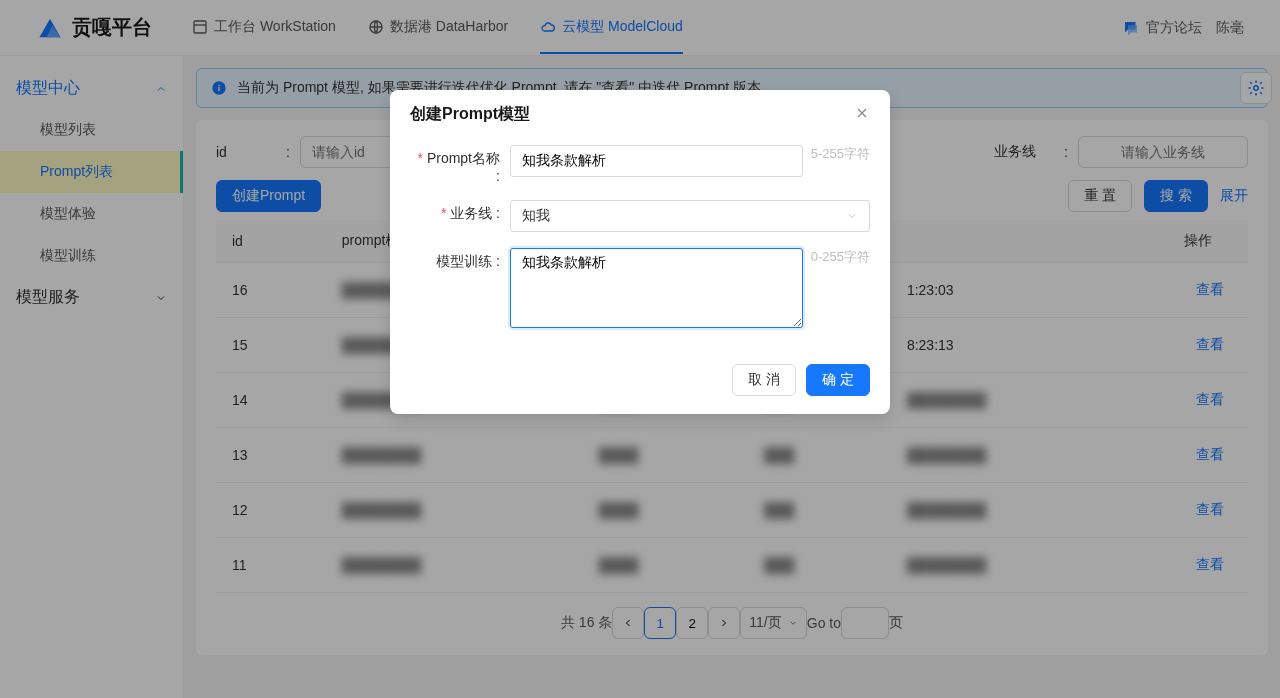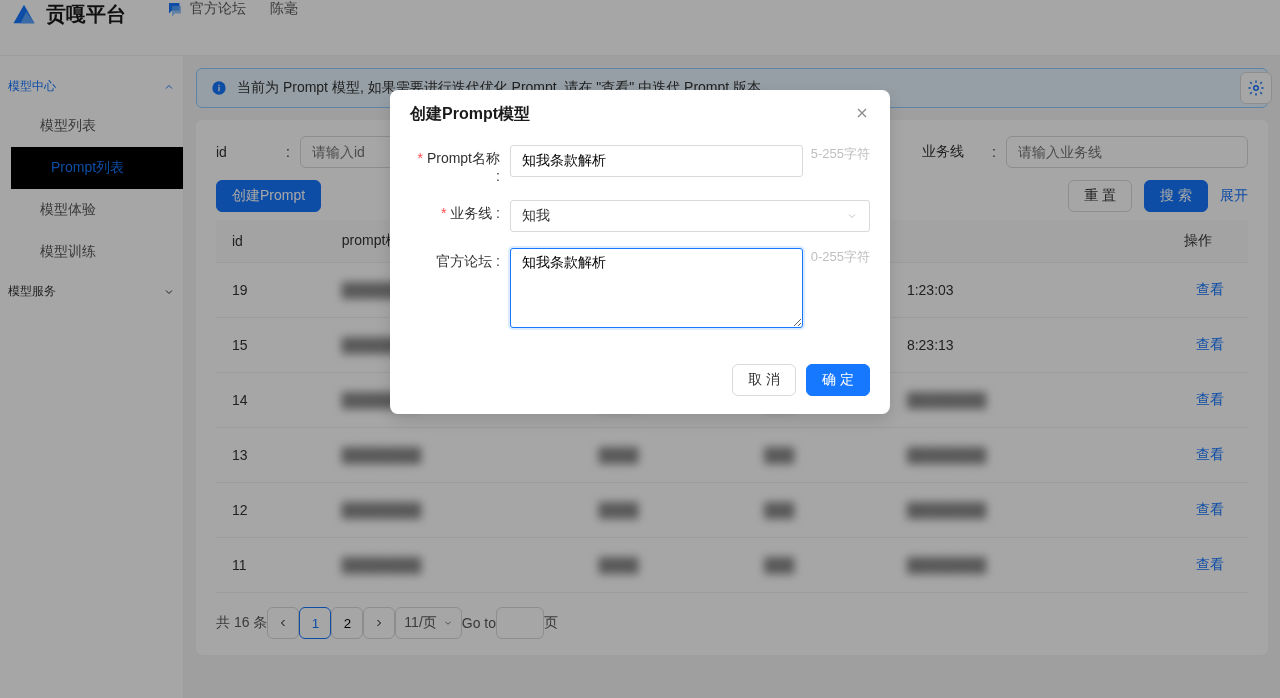--- a/index.html
+++ b/index.html
@@ -1,39 +1,39 @@
 <!DOCTYPE html>
 <html><head>
 <meta charset="utf-8">
 <style>
 * { box-sizing: border-box; margin: 0; padding: 0; }
 body { font-family: -apple-system, BlinkMacSystemFont, "Segoe UI", "PingFang SC", "Microsoft YaHei", sans-serif; font-size: 14px; color: #333; background: #fff; width: 1280px; height: 698px; overflow: hidden; position: relative; }
 
 
-.header { height: 56px; display: flex; align-items: flex-start; padding: 0 10px; border-bottom: 1px solid #f0f0f0; }
+.header { height: 56px; display: flex; align-items: center; padding: 0 36px; border-bottom: 1px solid #f0f0f0; }
 .logo { display: flex; align-items: center; gap: 8px; margin-right: 40px; }
 .logo-icon { width: 28px; height: 28px; }
 .logo-text { font-size: 20px; font-weight: 600; color: #1a1a1a; }
 .nav-tabs { display: flex; gap: 32px; flex: 1; }
 .nav-tab { display: flex; align-items: center; gap: 6px; padding: 16px 0; cursor: pointer; color: #595959; font-size: 14px; border-bottom: 2px solid transparent; }
 .nav-tab.active { color: #1677ff; border-bottom-color: #1677ff; }
 .nav-tab-icon { width: 16px; height: 16px; }
-.header-right { display: flex; align-items: center; gap: 24px; }
+.header-right { display: flex; align-items: center; gap: 14px; }
 .forum-link { display: flex; align-items: center; gap: 6px; color: #595959; cursor: pointer; }
 .user-name { color: #595959; }
 
 
 .layout { display: flex; height: calc(100% - 56px); }
 
 
 .sidebar { width: 184px; background: #fff; border-right: 1px solid #f0f0f0; padding-top: 12px; }
-.sidebar-group-header { display: flex; align-items: center; justify-content: space-between; padding: 10px 8px; cursor: pointer; color: #1677ff; font-size: 12px; }
+.sidebar-group-header { display: flex; align-items: center; justify-content: space-between; padding: 10px 16px; cursor: pointer; color: #1677ff; font-size: 16px; }
 .sidebar-group-header.collapsed-state { color: #333; }
 .sidebar-item { padding: 12px 16px 12px 40px; cursor: pointer; color: #595959; font-size: 14px; }
-.sidebar-item.active { background: #000000; color: #1677ff; border-right: 3px solid #000000; margin-left: 11px; }
+.sidebar-item.active { background: #fef9c3; color: #1677ff; border-right: 3px solid #14b8a6; }
 
 
 .main { flex: 1; background: #f5f5f5; padding: 12px; overflow: auto; position: relative; }
 .info-banner { background: #e6f4ff; border: 1px solid #91caff; border-radius: 6px; padding: 10px 14px; display: flex; align-items: center; gap: 10px; margin-bottom: 12px; position: relative; }
 .info-banner-icon { width: 16px; height: 16px; color: #1677ff; flex-shrink: 0; }
 .info-banner-text { color: #333; }
 .settings-btn { position: absolute; right: -4px; top: 50%; transform: translateY(-50%); background: #fff; border: 1px solid #d9d9d9; border-radius: 6px; width: 32px; height: 32px; display: flex; align-items: center; justify-content: center; cursor: pointer; }
 .settings-wrap { position: relative; }
 
 .content-card { background: #fff; border-radius: 6px; padding: 16px 20px; }
@@ -52,21 +52,21 @@
 .action-row { display: flex; align-items: center; gap: 12px; margin-bottom: 8px; }
 
 
 .table { width: 100%; border-collapse: collapse; }
 .table th { text-align: left; padding: 12px 16px; background: #fafafa; color: #333; font-weight: 500; font-size: 14px; border-bottom: 1px solid #f0f0f0; }
 .table td { padding: 18px 16px; border-bottom: 1px solid #f0f0f0; color: #333; }
 .table-action-link { color: #1677ff; cursor: pointer; margin-left: 24px; }
 .blur-cell { filter: blur(4px); color: #888; user-select: none; }
 
 
-.pagination { display: flex; align-items: center; justify-content: flex-start; padding: 14px 0 0; color: #595959; font-size: 14px; }
+.pagination { display: flex; align-items: center; justify-content: center; padding: 14px 0 0; color: #595959; font-size: 14px; }
 .page-btn { min-width: 32px; height: 32px; border: 1px solid #d9d9d9; border-radius: 6px; background: #fff; display: inline-flex; align-items: center; justify-content: center; cursor: pointer; }
 .page-btn.active { border-color: #1677ff; color: #1677ff; }
 .page-select { height: 32px; border: 1px solid #d9d9d9; border-radius: 6px; padding: 0 8px; display: inline-flex; align-items: center; gap: 6px; }
 .page-input { width: 48px; height: 32px; border: 1px solid #d9d9d9; border-radius: 6px; padding: 0 6px; outline: none; text-align: center; }
 
 
 .modal-mask { position: absolute; inset: 0; background: rgba(0,0,0,0.35); display: flex; align-items: flex-start; justify-content: center; padding-top: 90px; }
 .modal { width: 500px; background: #fff; border-radius: 8px; box-shadow: 0 6px 16px rgba(0,0,0,0.12); }
 .modal-header { display: flex; align-items: center; justify-content: space-between; padding: 14px 20px; }
 .modal-title { font-size: 16px; font-weight: 600; color: #1a1a1a; }
@@ -90,20 +90,42 @@
 <body>
 
 <div class="header">
   <div class="logo">
     <svg class="logo-icon" viewBox="0 0 24 24">
         <path fill="#1677ff" d="M3 20 L12 4 L21 20 Z"></path>
         <path fill="#5aa5ff" d="M9 20 L14 10 L21 20 Z"></path>
       </svg>
     <span class="logo-text">贡嘎平台</span>
   </div>
+  <div class="nav-tabs">
+    <div class="nav-tab">
+      <svg class="nav-tab-icon" viewBox="0 0 24 24" fill="none" stroke="currentColor" stroke-width="2">
+          <rect x="3" y="3" width="18" height="18" rx="2"></rect>
+          <path d="M3 9h18"></path>
+        </svg>
+      <span>工作台 WorkStation</span>
+    </div>
+    <div class="nav-tab">
+      <svg class="nav-tab-icon" viewBox="0 0 24 24" fill="none" stroke="currentColor" stroke-width="2">
+          <circle cx="12" cy="12" r="9"></circle>
+          <path d="M3 12h18M12 3c3 3 3 15 0 18M12 3c-3 3-3 15 0 18"></path>
+        </svg>
+      <span>数据港 DataHarbor</span>
+    </div>
+    <div class="nav-tab active">
+      <svg class="nav-tab-icon" viewBox="0 0 24 24" fill="none" stroke="currentColor" stroke-width="2">
+          <path d="M17 18H7a4 4 0 1 1 .5-7.97A5 5 0 0 1 17 9a3.5 3.5 0 0 1 0 9z"></path>
+        </svg>
+      <span>云模型 ModelCloud</span>
+    </div>
+  </div>
   <div class="header-right">
     <div class="forum-link">
       <svg width="18" height="18" viewBox="0 0 24 24" fill="#1677ff">
           <path d="M4 4h14v10H8l-4 4V4z"></path>
           <path fill="#69b1ff" d="M8 8h12v10h-8l-4 4V8z" opacity="0.7"></path>
         </svg>
       <span>官方论坛</span>
     </div>
     <span class="user-name">陈毫</span>
   </div>
@@ -151,21 +173,21 @@
       <div class="search-row">
         <div class="search-field">
           <span class="search-label">id</span>
           <span class="search-colon">:</span>
           <input class="search-input" placeholder="请输入id" style="">
         </div>
         <div class="search-spacer"></div>
         <div class="search-field">
           <span class="search-label">业务线</span>
           <span class="search-colon">:</span>
-          <input class="search-input" style="width: 242px;" placeholder="请输入业务线">
+          <input class="search-input" style="width: 170px; text-align: center;" placeholder="请输入业务线">
         </div>
       </div>
 
       <div class="action-row">
         <button class="btn btn-primary">创建Prompt</button>
         <div class="search-spacer"></div>
         <button class="btn">重 置</button>
         <button class="btn btn-primary">搜 索</button>
         <button class="btn-link">展开</button>
       </div>
@@ -176,21 +198,21 @@
             <th>id</th>
             <th>prompt模</th>
             <th></th>
             <th></th>
             <th></th>
             <th style="text-align:center;width:100px">操作</th>
           </tr>
         </thead>
         <tbody id="table-body">
             <tr>
-              <td>19</td>
+              <td>16</td>
               <td><span class="blur-cell">████████</span></td>
               <td><span class="blur-cell">████</span></td>
               <td><span class="blur-cell">███</span></td>
               <td>1:23:03</td>
               <td style="text-align:center"><span class="table-action-link">查看</span></td>
             </tr>
             <tr>
               <td>15</td>
               <td><span class="blur-cell">████████</span></td>
               <td><span class="blur-cell">████</span></td>
@@ -284,21 +306,21 @@
         <div class="form-control">
           <div class="form-select">
             <span>知我</span>
             <svg width="12" height="12" viewBox="0 0 24 24" fill="none" stroke="#bfbfbf" stroke-width="2">
                 <path d="M6 9l6 6 6-6"></path>
               </svg>
           </div>
         </div>
       </div>
       <div class="form-row">
-        <div class="form-label">官方论坛 :</div>
+        <div class="form-label">模型训练 :</div>
         <div class="form-control form-row-with-hint">
           <textarea class="form-textarea" style="">知我条款解析</textarea>
           <span class="form-hint">0-255字符</span>
         </div>
       </div>
     </div>
     <div class="modal-footer">
       <button class="btn">取 消</button>
       <button class="btn btn-primary">确 定</button>
     </div>

